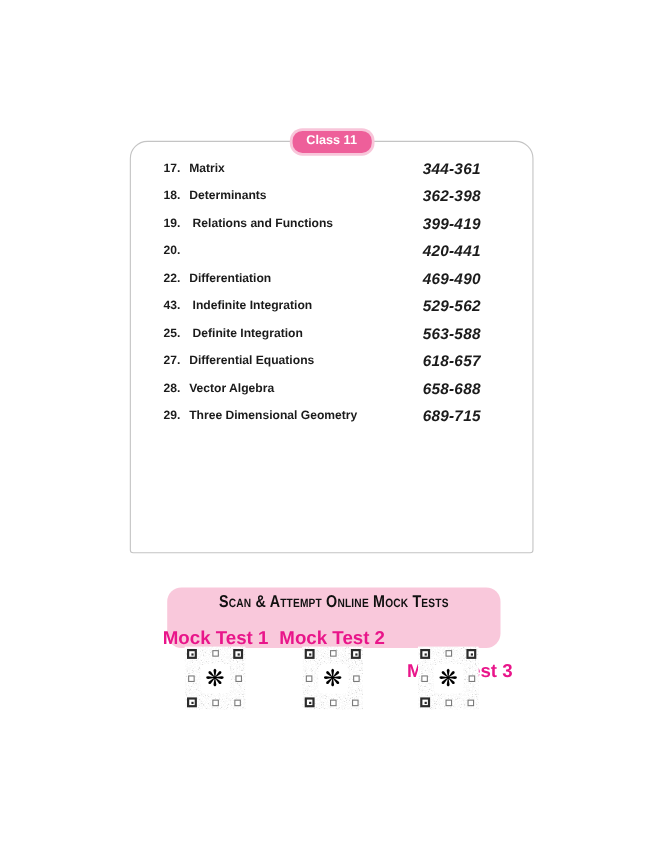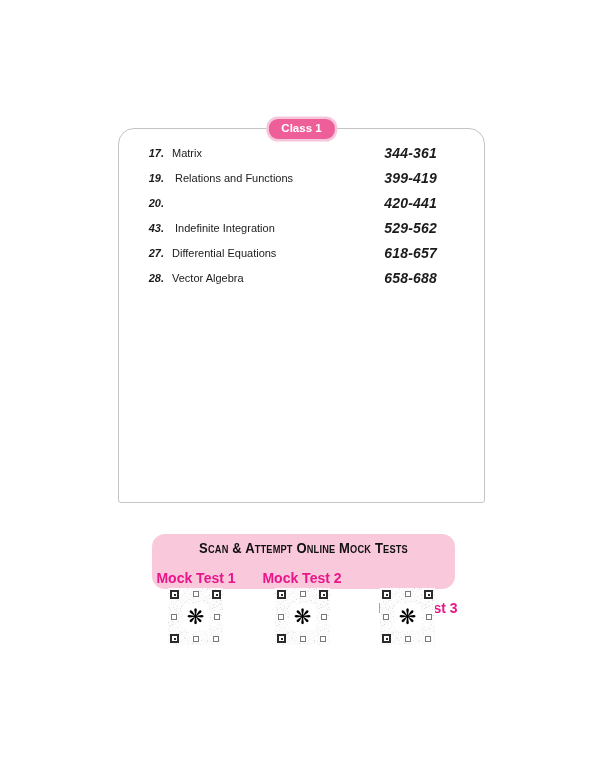--- a/index.html
+++ b/index.html
@@ -16,37 +16,37 @@
   }
   .class-tab{
     position:absolute;left:50%;top:-10px;transform:translateX(-50%);
     background:var(--tab_pink,#ee5f9a);color:#fff;
     font-weight:bold;font-size:11.5px;line-height:1;
     padding:4px 13px 4.5px;border-radius:9px;white-space:nowrap;
     box-shadow:0 0 0 2.5px var(--tab_halo,#f8c6da);
   }
   .toc-list{position:absolute;left:0;right:0;top:11px;}
   .toc-row{display:flex;align-items:center;height:25.1px;padding-right:47px;}
-  .toc-num{width:45px;text-align:right;font-weight:bold;font-size:11px;flex:none;font-style:italic;}
-  .toc-title{margin-left:8px;font-size:11px;white-space:pre-wrap;}
+  .toc-num{width:45px;text-align:right;font-weight:bold;font-size:11px;flex:none;}
+  .toc-title{margin-left:8px;font-size:11px;white-space:pre-wrap;font-weight:bold;}
   .toc-pages{margin-left:auto;font-weight:bold;font-style:italic;font-size:14px;letter-spacing:0.2px;}
 
   
   .mock-panel{
     position:absolute;left:152px;top:534px;width:303px;height:55px;
     background:var(--panel_pink,#f9c8db);border-radius:13px;
   }
   .mock-title{
     margin-top:5px;text-align:center;font-weight:bold;font-size:15.5px;
     color:#101010;font-variant:small-caps;letter-spacing:0.2px;
     transform:scaleX(0.84);transform-origin:center;white-space:nowrap;
   }
   .mock-label{
     position:absolute;top:570px;width:100px;text-align:center;
-    color:var(--label_magenta,#e9158a);font-weight:bold;font-size:14px;white-space:nowrap;
+    color:var(--label_magenta,#e9158a);font-weight:bold;font-size:17px;white-space:nowrap;
   }
   .mock-label.l1{left:146px;} .mock-label.l2{left:252px;} .mock-label.l3{left:368px;margin-top:30px;}
 
   
   .qr{position:absolute;top:588px;width:55px;height:57px;background:#fff;}
   .qr.q1{left:168px;} .qr.q2{left:275px;} .qr.q3{left:380px;}
   .qr svg.noise{position:absolute;left:0;top:0;}
   .qr .f{position:absolute;width:9px;height:9px;border:2px solid #2b2b2b;background:#fff;box-sizing:border-box;}
   .qr .f::after{content:"";position:absolute;left:1.5px;top:1.5px;width:2px;height:2px;background:#2b2b2b;}
   .qr .f.tl{left:2px;top:2px;} .qr .f.tr{right:2px;top:2px;} .qr .f.bl{left:2px;bottom:2px;}
@@ -78,51 +78,71 @@
         <feFuncA type="table" tableValues="1 1"></feFuncA>
       </feComponentTransfer>
     </filter>
   </defs>
 </svg>
 
 <div class="page">
 
   <div class="toc-card">
     <div class="class-tab">
-      <span>Class 1</span>
+      <span>Class 11</span>
     </div>
     <div class="toc-list">
       <div class="toc-row">
           <span class="toc-num">17.</span>
           <span class="toc-title">Matrix</span>
           <span class="toc-pages">344-361</span>
+        </div>
+      <div class="toc-row">
+          <span class="toc-num">18.</span>
+          <span class="toc-title">Determinants</span>
+          <span class="toc-pages">362-398</span>
         </div>
       <div class="toc-row">
           <span class="toc-num">19.</span>
           <span class="toc-title"> Relations and Functions</span>
           <span class="toc-pages">399-419</span>
         </div>
       <div class="toc-row">
           <span class="toc-num">20.</span>
           <span class="toc-pages">420-441</span>
         </div>
       <div class="toc-row">
+          <span class="toc-num">22.</span>
+          <span class="toc-title">Differentiation</span>
+          <span class="toc-pages">469-490</span>
+        </div>
+      <div class="toc-row">
           <span class="toc-num">43.</span>
           <span class="toc-title"> Indefinite Integration</span>
           <span class="toc-pages">529-562</span>
+        </div>
+      <div class="toc-row">
+          <span class="toc-num">25.</span>
+          <span class="toc-title"> Definite Integration</span>
+          <span class="toc-pages">563-588</span>
         </div>
       <div class="toc-row">
           <span class="toc-num">27.</span>
           <span class="toc-title">Differential Equations</span>
           <span class="toc-pages">618-657</span>
         </div>
       <div class="toc-row">
           <span class="toc-num">28.</span>
           <span class="toc-title">Vector Algebra</span>
           <span class="toc-pages">658-688</span>
+        </div>
+      <div class="toc-row">
+          <span class="toc-num">29.</span>
+          <span class="toc-title">Three Dimensional Geometry</span>
+          <span class="toc-pages">689-715</span>
         </div>
     </div>
   </div>
 
   <div class="mock-panel">
     <div class="mock-title">Scan &amp; Attempt Online Mock Tests</div>
   </div>
 
   <div class="mock-label l1">Mock Test 1</div>
   <div class="mock-label l2">Mock Test 2</div>

